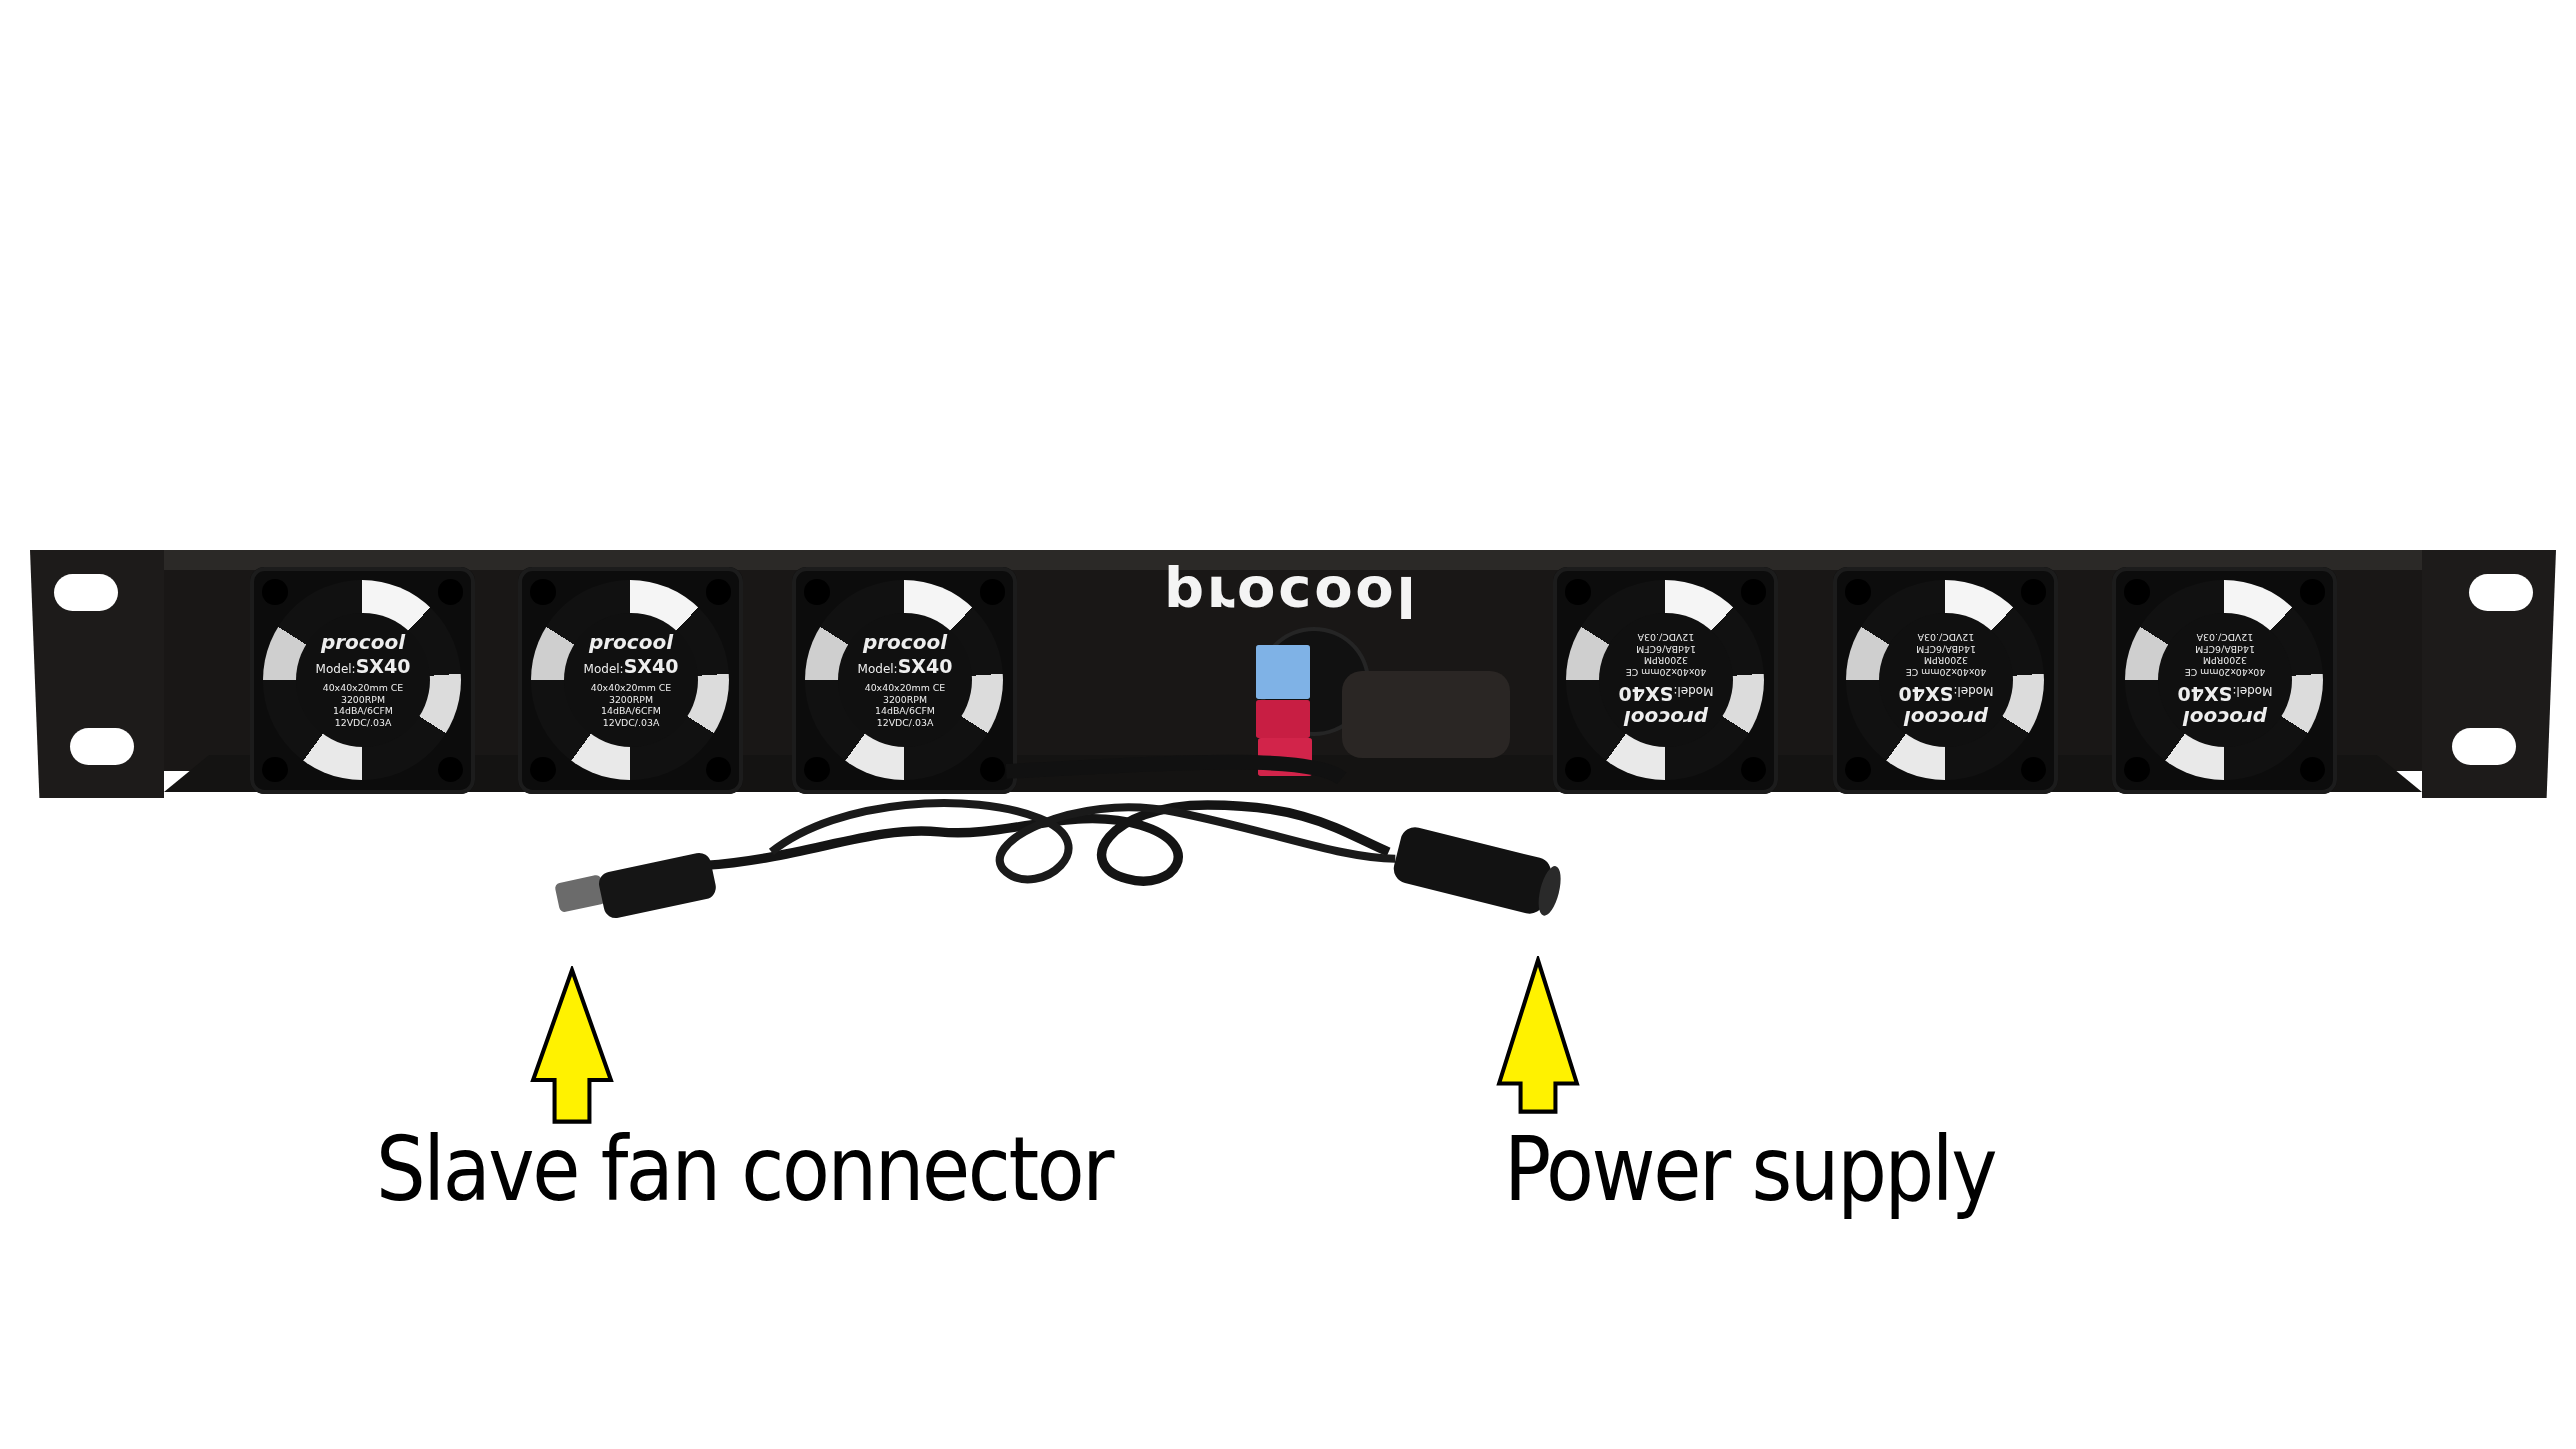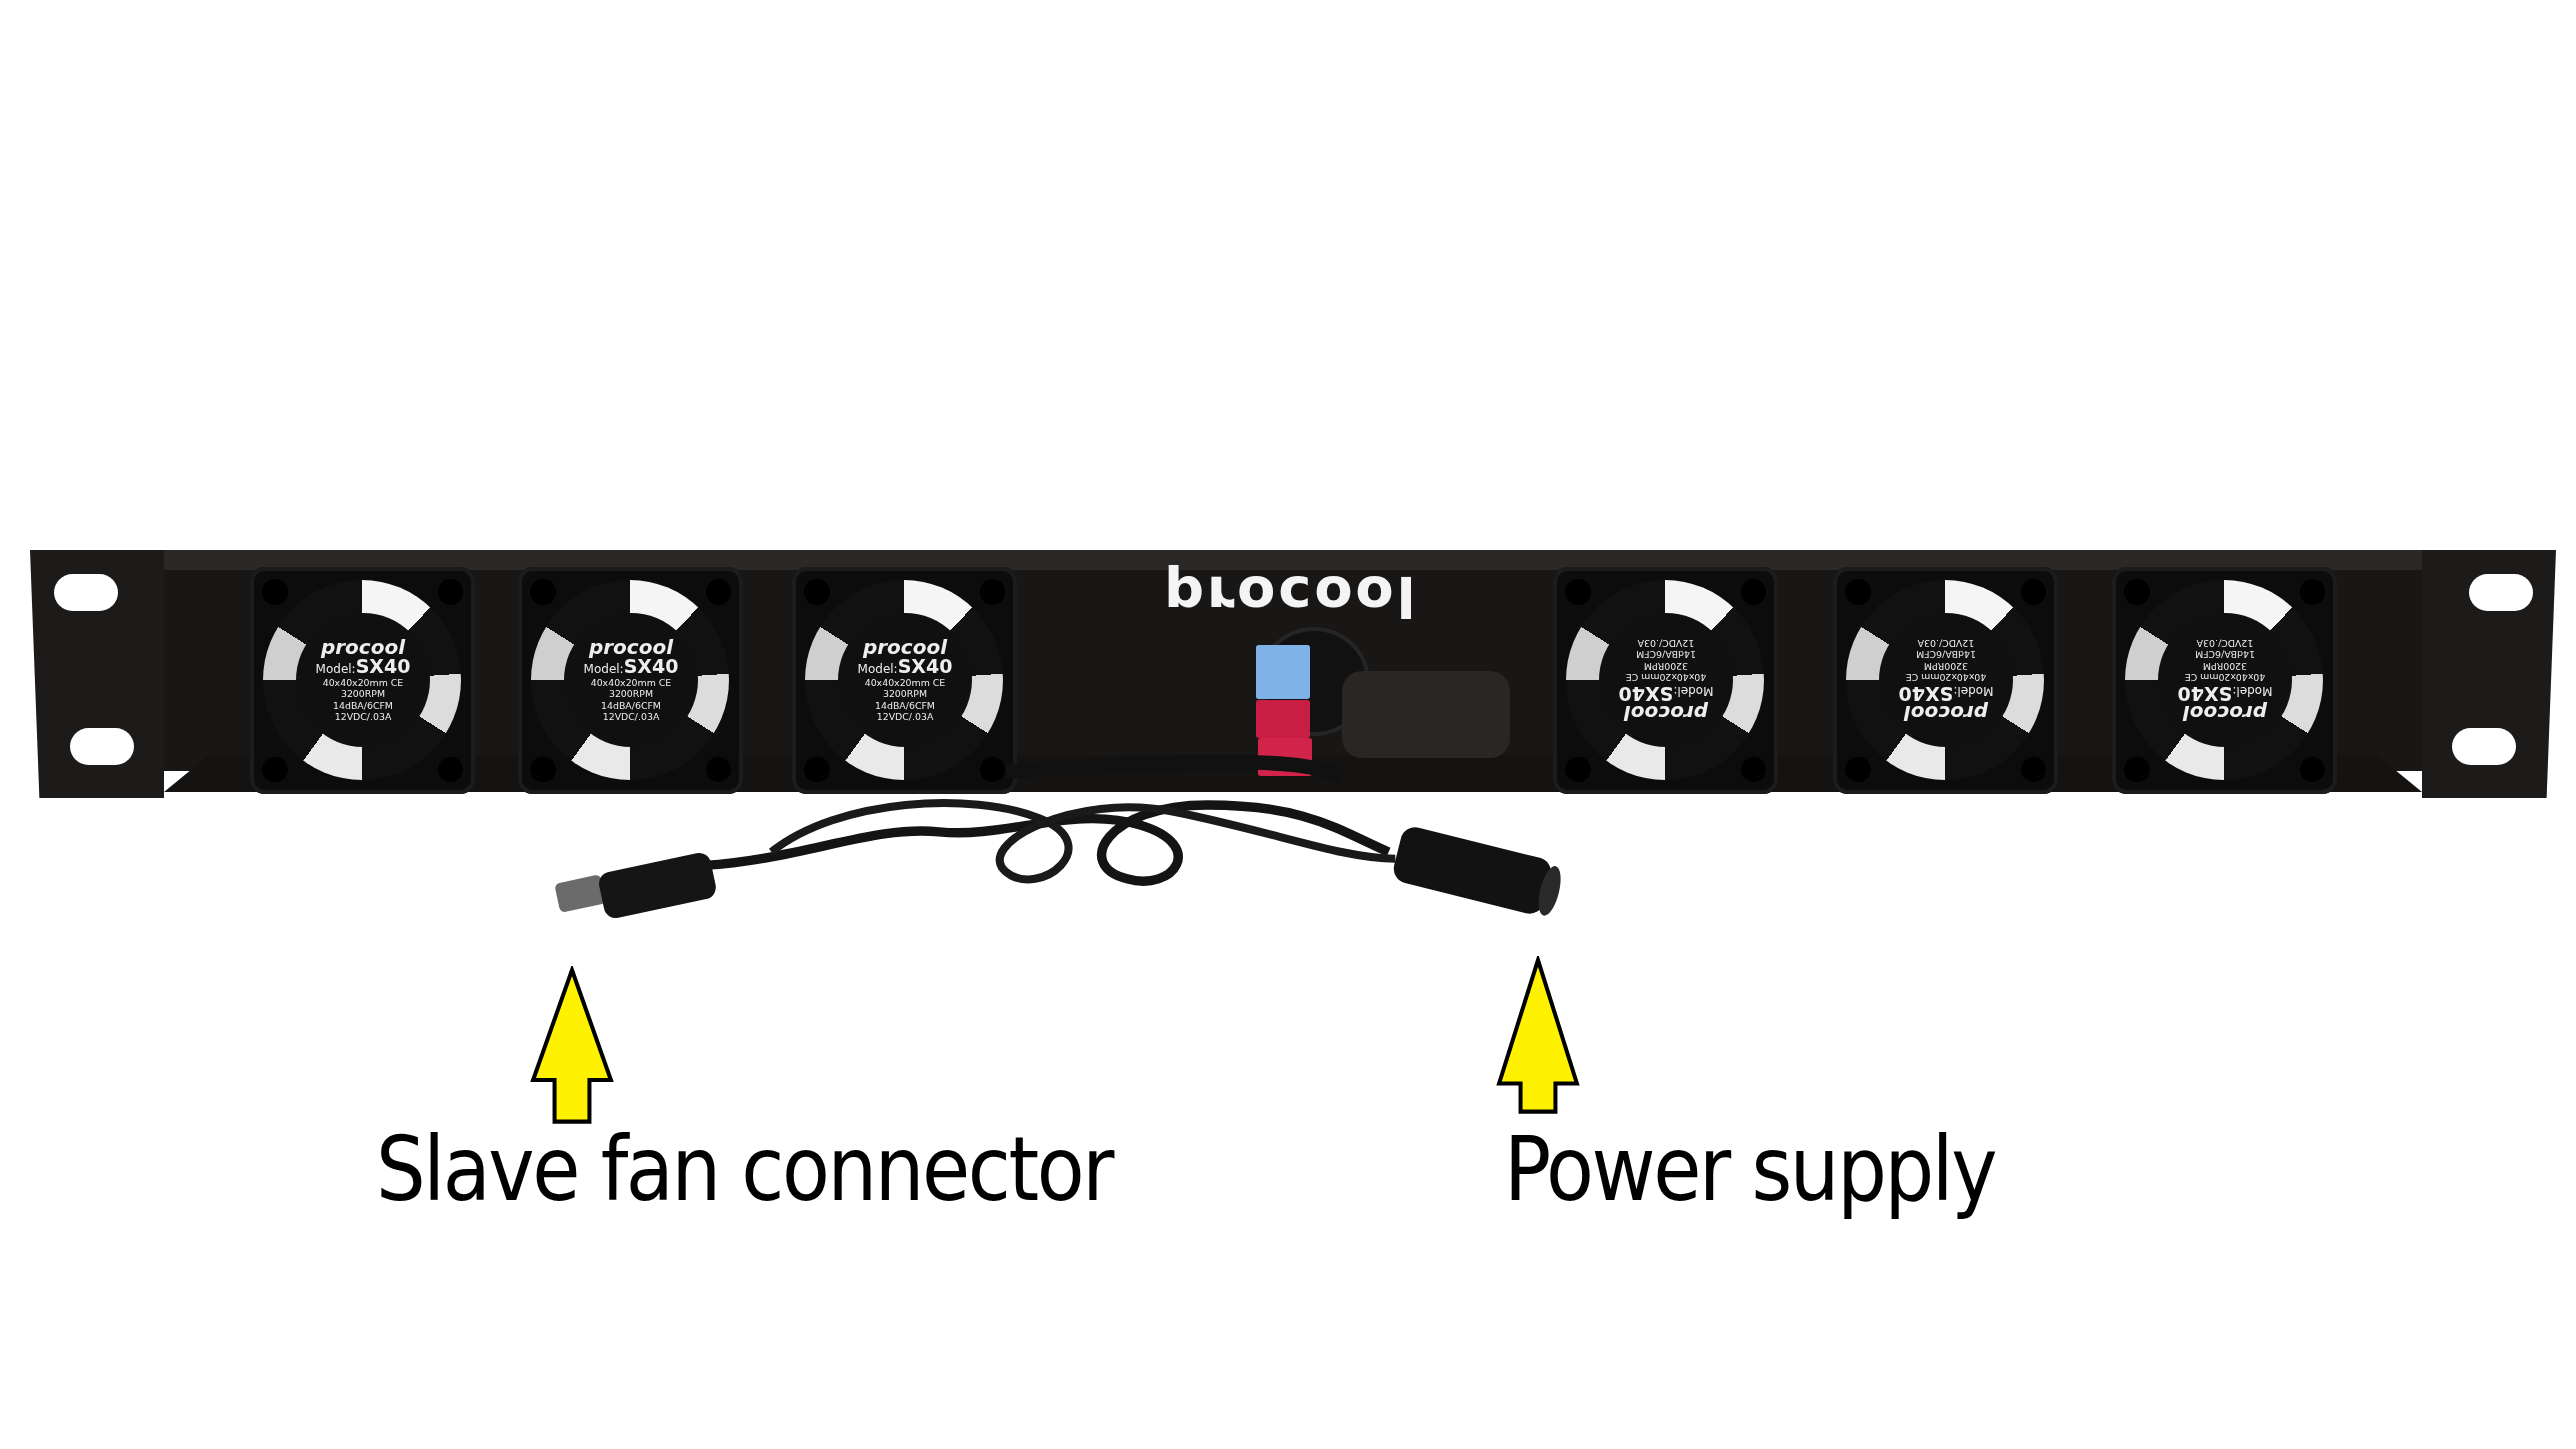--- a/index.html
+++ b/index.html
@@ -12,21 +12,21 @@
   .body{position:absolute;left:94px;right:94px;top:0;height:221px;background:#191716;}
   .bevel{position:absolute;left:0;right:0;top:0;height:20px;background:#2b2927;}
   .lip{position:absolute;left:134px;right:134px;top:205px;height:37px;background:#141312;clip-path:polygon(2% 0,98% 0,100% 100%,0 100%);}
   .logo{position:absolute;left:1164px;top:564px;font-family:"DejaVu Sans",sans-serif;font-weight:bold;color:#f4f4f4;font-size:56px;letter-spacing:2.7px;transform:rotate(180deg) scaleX(-1);transform-origin:center;}
   .fan{position:absolute;top:567px;width:225px;height:227px;background:#0c0c0c;border-radius:14.8px;box-shadow:inset 0 0 0 4px #1c1c1c;}
   .fan .blade{position:absolute;left:13.4px;top:13.4px;width:198px;height:200px;border-radius:50%;background:conic-gradient(#f5f5f5 0 12%,#111 12% 24%,#dcdcdc 24% 34%,#111 34% 50%,#e9e9e9 50% 60%,#111 60% 75%,#cfcfcf 75% 84%,#111 84% 100%);}
   .fan .hole{position:absolute;width:25.5px;height:25.5px;border-radius:50%;background:#000;}
   .fan .hub{position:absolute;left:46px;top:46px;width:134px;height:134px;border-radius:50%;background:#101010;color:#eee;text-align:center;display:flex;flex-direction:column;justify-content:center;align-items:center;}
   .fan.flip .hub{transform:rotate(180deg);}
   .hub .brand{font-weight:bold;font-style:italic;font-size:20px;line-height:21.5px;}
-  .hub .model{font-size:12px;line-height:15px;}
+  .hub .model{font-size:12px;line-height:26px;}
   .hub .model b{font-size:19px;}
   .hub .spec{font-size:9.4px;line-height:11.4px;}
   .grommet{position:absolute;left:1258px;top:627px;width:104px;height:101px;border-radius:50%;background:#111;border:4px solid #252525;}
   .conn{position:absolute;border-radius:2.7px;}
   .conn.blue{left:1256px;top:645px;width:54px;height:54px;background:#7fb2e6;}
   .conn.red1{left:1256px;top:700px;width:54px;height:38px;background:#c81e43;}
   .conn.red2{left:1258px;top:738px;width:54px;height:38px;background:#d2244a;}
   .harness{position:absolute;left:1342px;top:671px;width:168px;height:87px;border-radius:20px;background:#2a2624;}
   svg.cable{position:absolute;left:0;top:0;}
   .arrow{position:absolute;}

